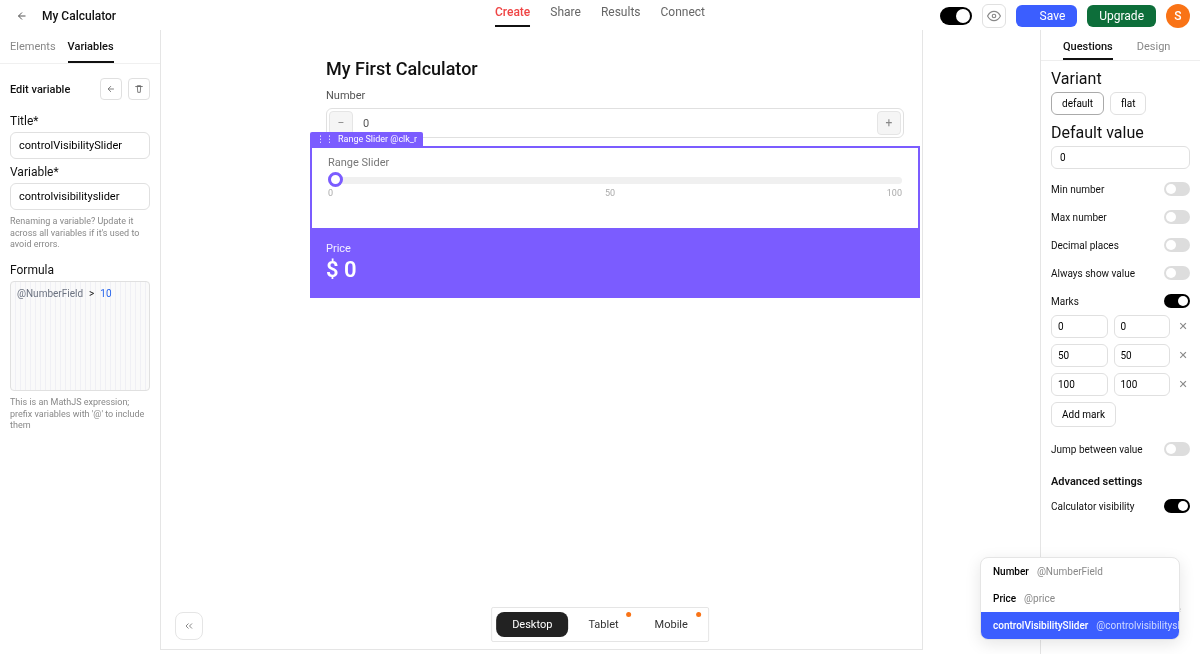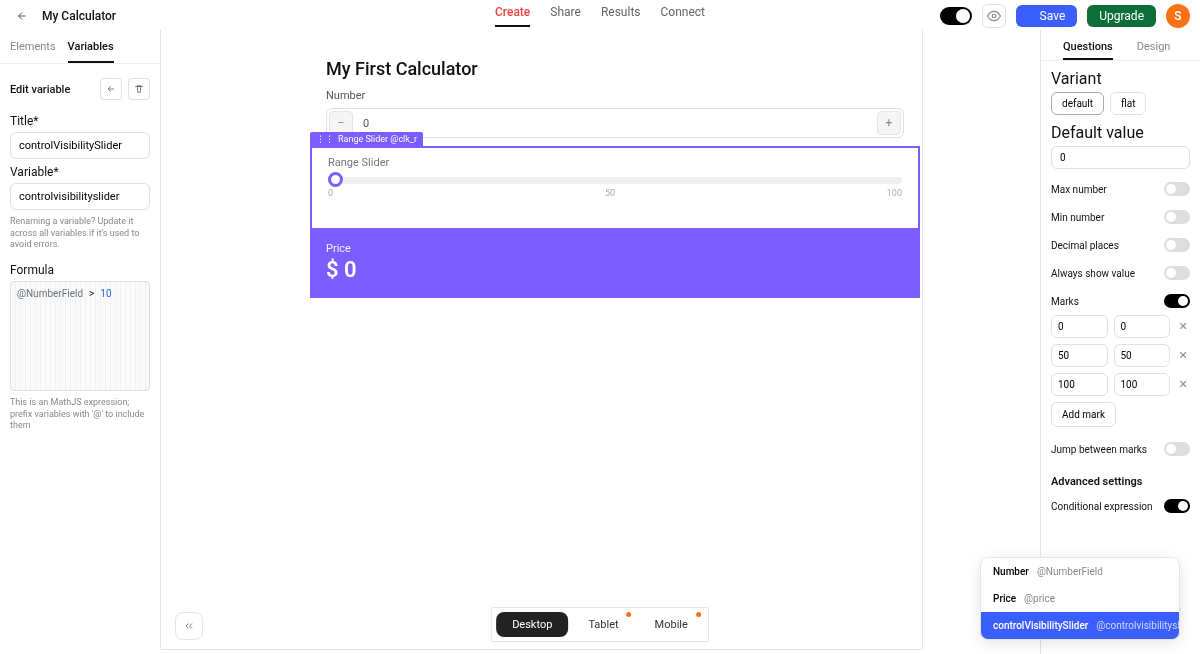--- a/index.html
+++ b/index.html
@@ -230,25 +230,25 @@
   </div>
   <div class="prop-label" style="border-top:1px solid #eee; margin-top:0;">Variant</div>
   <div class="variant-pills">
     <div class="pill active">default</div>
     <div class="pill">flat</div>
   </div>
   <div class="prop-label">Default value</div>
   <input class="prop-input" value="0" style="">
 
   <div class="prop-row">
+    <div class="prop-row-label">Min number</div>
+    <div class="mini-toggle"></div>
+  </div>
+  <div class="prop-row">
     <div class="prop-row-label">Max number</div>
-    <div class="mini-toggle"></div>
-  </div>
-  <div class="prop-row">
-    <div class="prop-row-label">Min number</div>
     <div class="mini-toggle"></div>
   </div>
   <div class="prop-row">
     <div class="prop-row-label">Decimal places</div>
     <div class="mini-toggle"></div>
   </div>
   <div class="prop-row">
     <div class="prop-row-label">Always show value</div>
     <div class="mini-toggle"></div>
   </div>
@@ -268,28 +268,28 @@
     <div class="mark-close">✕</div>
   </div>
   <div class="marks-row">
     <input class="mark-input" value="100" style="">
     <input class="mark-input" value="100" style="">
     <div class="mark-close">✕</div>
   </div>
   <div class="add-mark">Add mark</div>
 
   <div class="prop-row">
-    <div class="prop-row-label">Jump between marks</div>
+    <div class="prop-row-label">Jump between value</div>
     <div class="mini-toggle"></div>
   </div>
 
   <div class="section-head">Advanced settings</div>
 
   <div class="prop-row">
-    <div class="prop-row-label">Conditional expression</div>
+    <div class="prop-row-label">Calculator visibility</div>
     <div class="mini-toggle on"></div>
   </div>
 
   <div style="height:60px;"></div>
   <div class="cond-help">Shown when the selected</div>
   <div class="cond-help">variable's value is true or not 0.</div>
 </div>
 
 <div class="autocomplete">
   <div class="ac-row">

